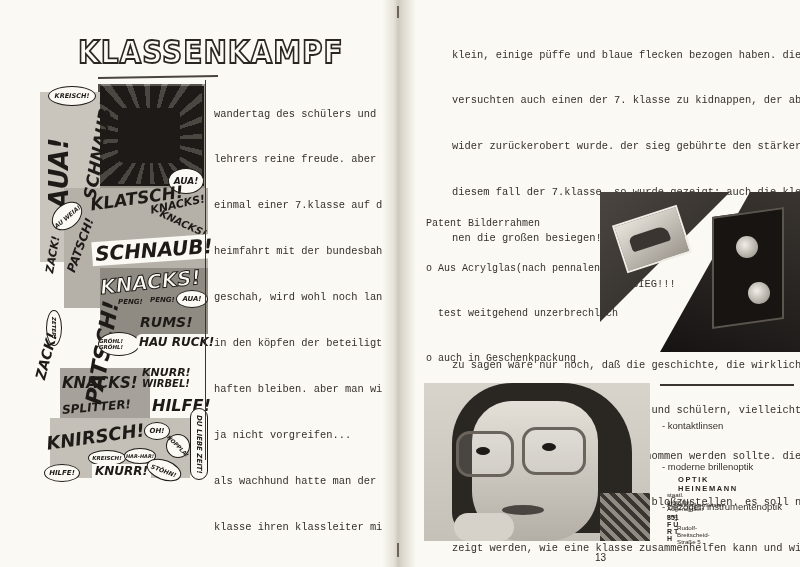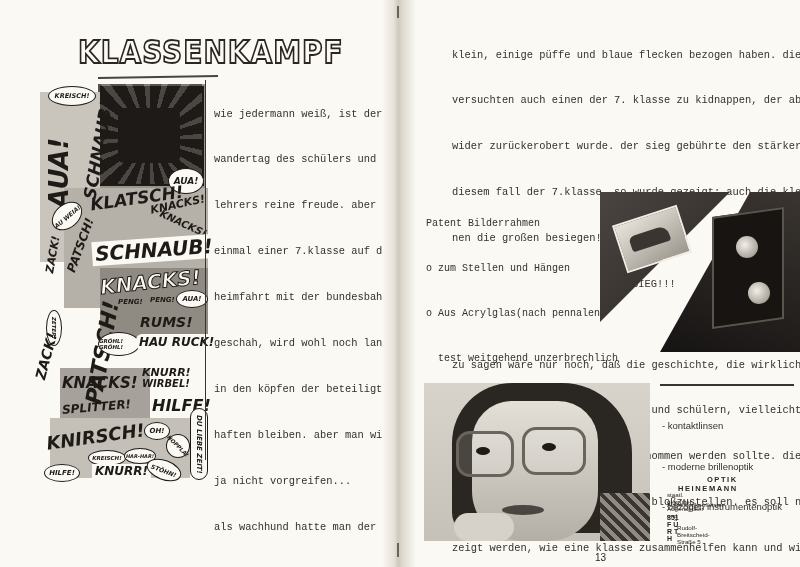--- a/index.html
+++ b/index.html
@@ -74,21 +74,20 @@
     <div class="balloon" style="left:48px;top:372px;width:36px;height:14px;font-size:5.5px;">KREISCH!</div>
     <div class="balloon" style="left:84px;top:370px;width:30px;height:14px;font-size:5px;">HAR-HAR!</div>
     <div class="balloon" style="left:4px;top:386px;width:34px;height:16px;font-size:7px;">HILFE!</div>
     <div class="bang" style="left:52px;top:386px;font-size:12px;background:#fbf9f4;padding:0 3px;">KNURR!</div>
     <div class="balloon" style="left:106px;top:382px;width:34px;height:18px;font-size:6px;transform:rotate(20deg);">STÖHN!</div>
   </div>
 
   <div class="divider" style="left:205px;top:80px;height:380px;"></div>
 
   <div class="typed" style="position:absolute;left:214px;top:76px;">
-    <div>wie jedermann weiß, ist der</div>
     <div>wandertag des schülers und des</div>
     <div>lehrers reine freude. aber was</div>
     <div>einmal einer 7.klasse auf der</div>
     <div>heimfahrt mit der bundesbahn</div>
     <div>geschah, wird wohl noch lange</div>
     <div>in den köpfen der beteiligten</div>
     <div>haften bleiben. aber man will</div>
     <div>ja nicht vorgreifen...</div>
     <div>als wachhund hatte man der 7.</div>
     <div>klasse ihren klassleiter mit-</div>
@@ -136,21 +135,20 @@
   <div>hen ist, von allen schülerinnen und schülern, vielleicht auch</div>
   <div>eltern, nicht allzu tragisch genommen werden sollte. die absicht</div>
   <div>ist es auch nicht, die "großen" bloßzustellen. es soll nur ge-</div>
   <div>zeigt werden, wie eine klasse zusammenhelfen kann und wie dann</div>
   
   
 </div>
 
 <div class="bullet-list">
   <div>Patent Bilderrahmen</div>
-  <div>o zum Stellen und Hängen</div>
   <div>o Aus Acrylglas(nach pennalen-</div>
   <div>  test weitgehend unzerbrechlich</div>
   <div>o auch in Geschenkpackung</div>
   <div>o für Bilder Fotos Münzen</div>
   
   
   
   
   
   
@@ -181,21 +179,21 @@
   <div style="position:absolute;left:176px;top:110px;width:50px;height:48px;background:repeating-linear-gradient(45deg,#3a3530 0 4px,#8f8a82 4px 8px);"></div>
 </div>
 
 <div class="optik-box">
   <div style="position:absolute;left:660px;top:384px;width:134px;height:1.5px;background:#3a342f;"></div>
   <div class="typed" style="position:absolute;left:662px;top:392px;font-size:9.5px;line-height:13.5px;">
     <div>- kontaktlinsen</div>
     <div>- moderne brillenoptik</div>
     <div>- bezogen instrumentenoptik</div>
   </div>
-  <div style="position:absolute;left:678px;top:475px;font-size:7.5px;font-weight:bold;letter-spacing:1.6px;text-align:right;">OPTIK HEINEMANN</div>
+  <div style="position:absolute;left:678px;top:475px;font-size:7.5px;font-weight:bold;letter-spacing:1.6px;">OPTIK HEINEMANN</div>
   <div style="position:absolute;left:667px;top:491px;font-size:6.2px;">staatl. geprüfter Augenoptiker und</div>
   <div style="position:absolute;left:667px;top:501px;font-size:6.2px;">Augenoptikermeister</div>
   <div style="position:absolute;left:667px;top:514px;font-size:7px;font-weight:bold;">851  F Ü R T H</div>
   <div style="position:absolute;left:677px;top:524px;font-size:6.2px;">Rudolf-Breitscheid-Straße 5</div>
 </div>
 
 <div class="pagenum" style="left:595px;top:552px;">13</div>
 
 <div class="gutter"></div>
 <div class="gutter-mark" style="top:6px;height:12px;"></div>

